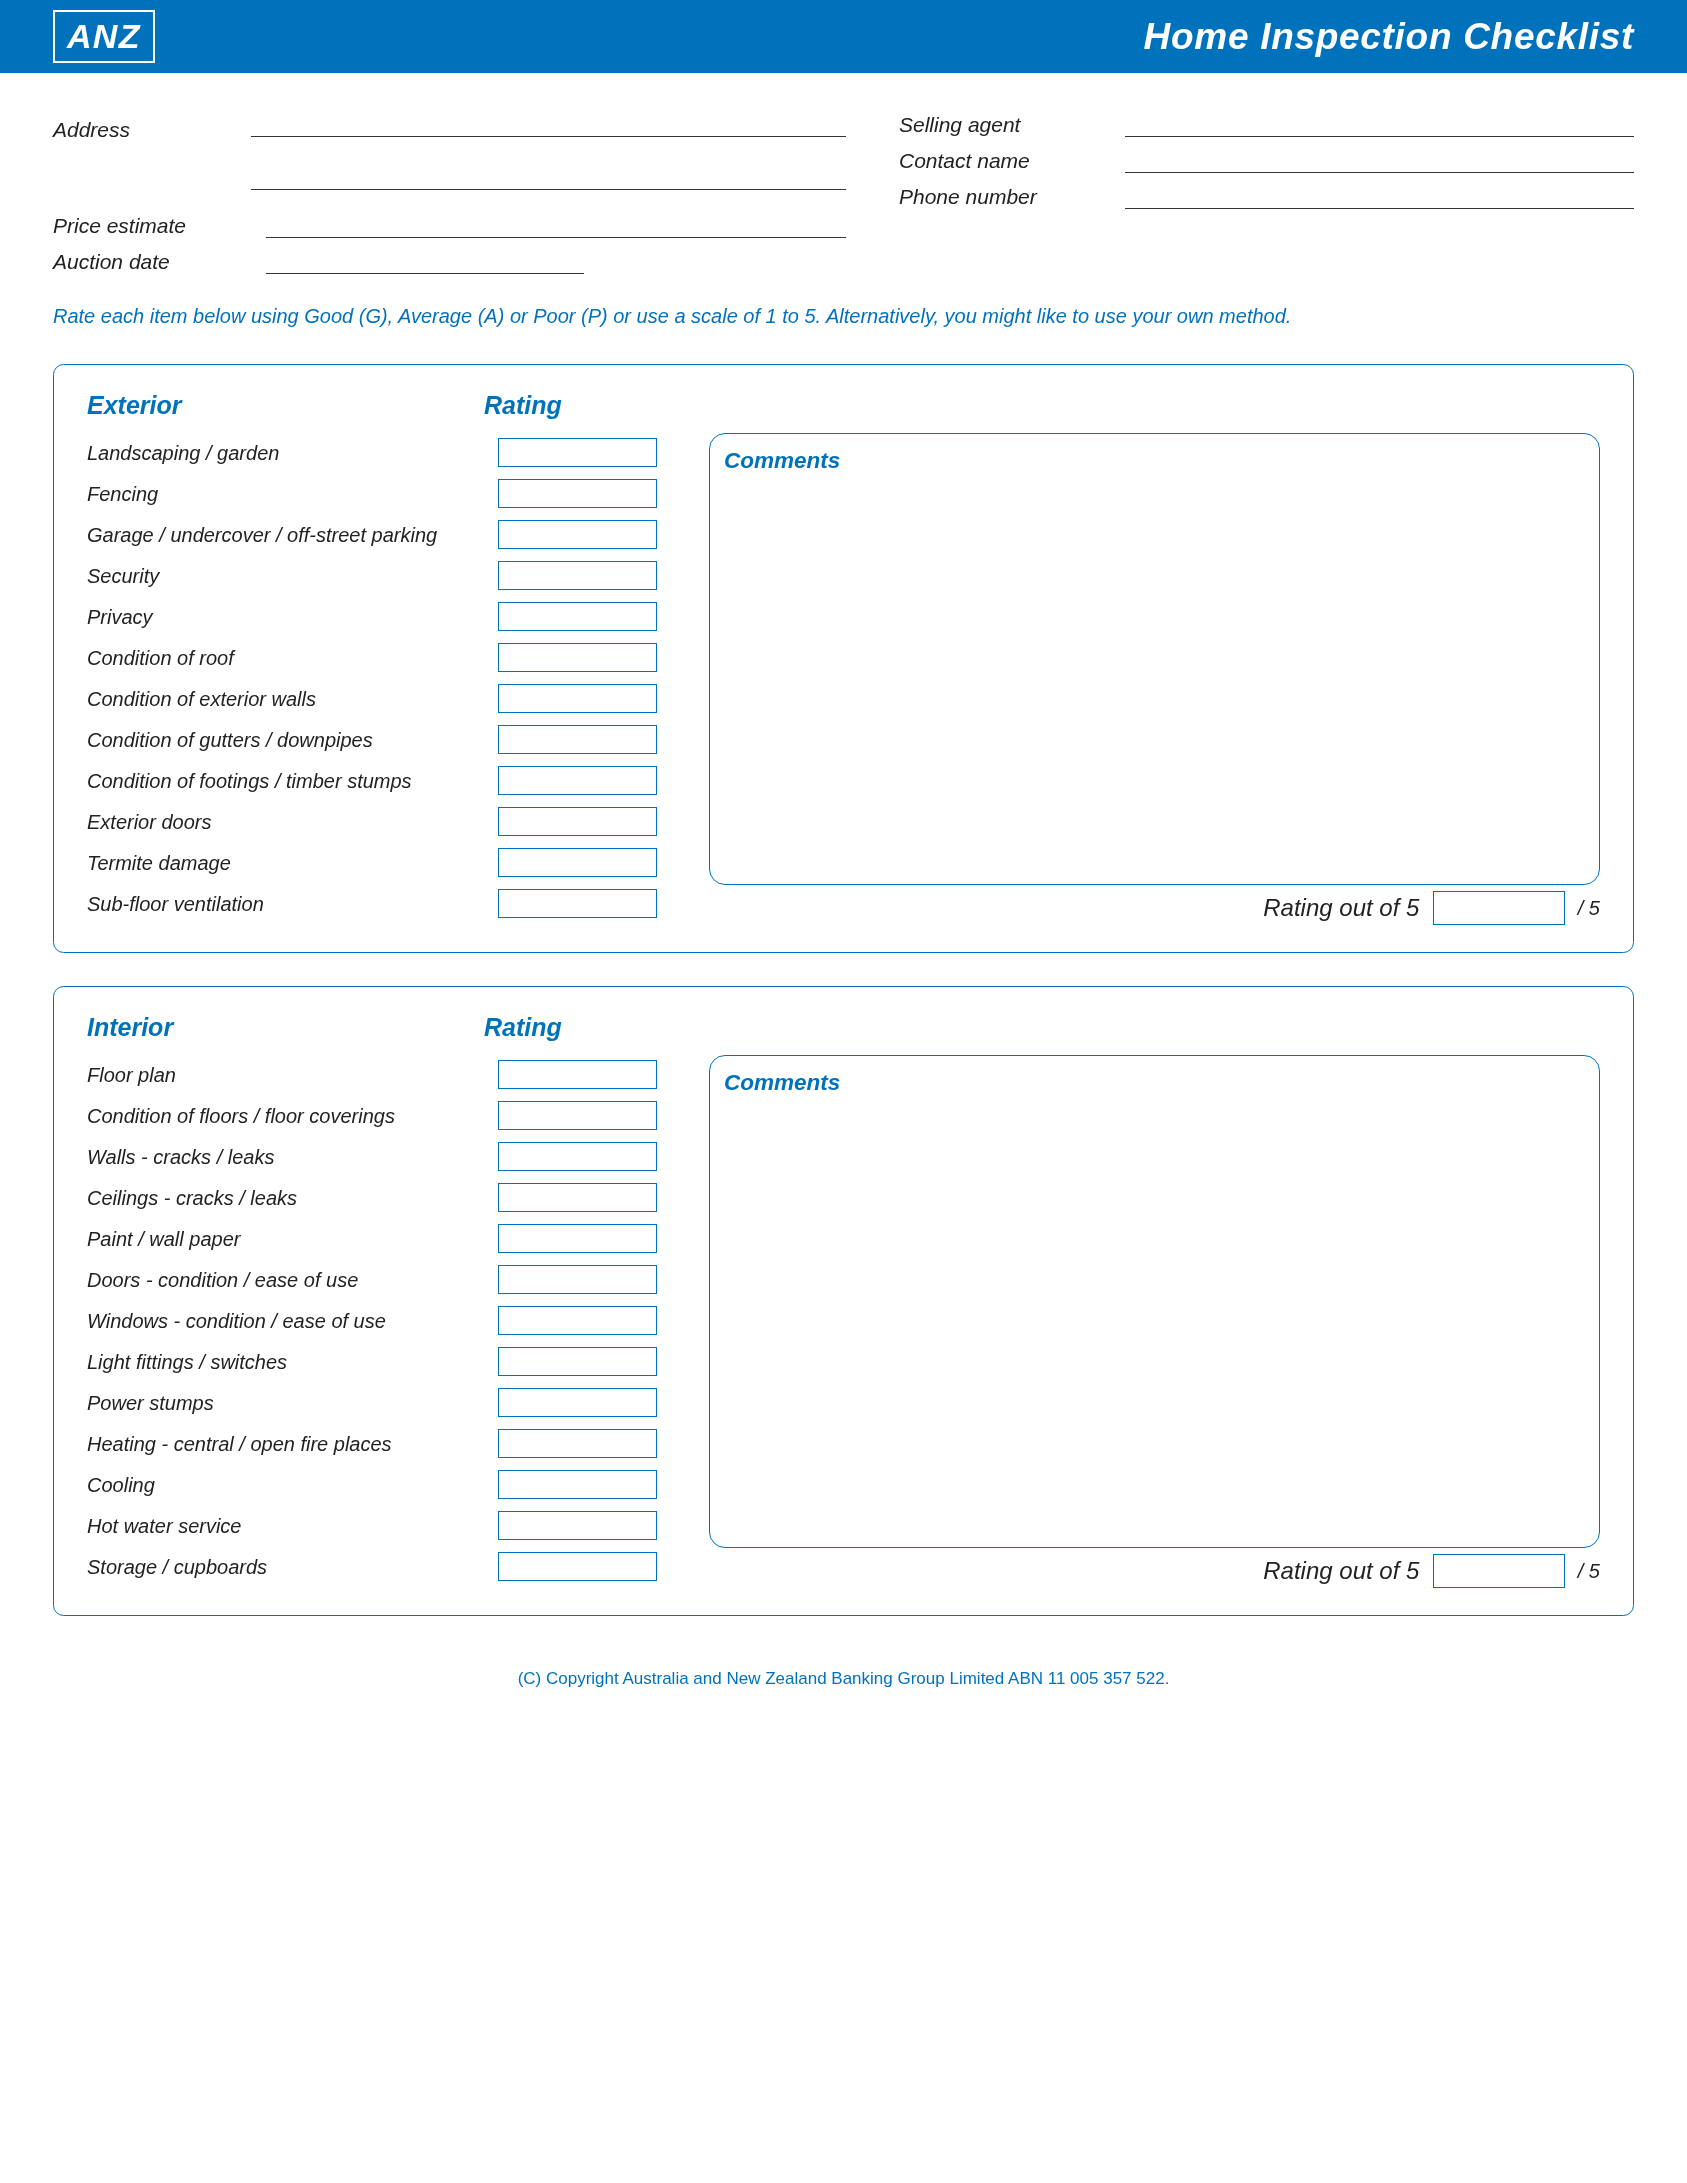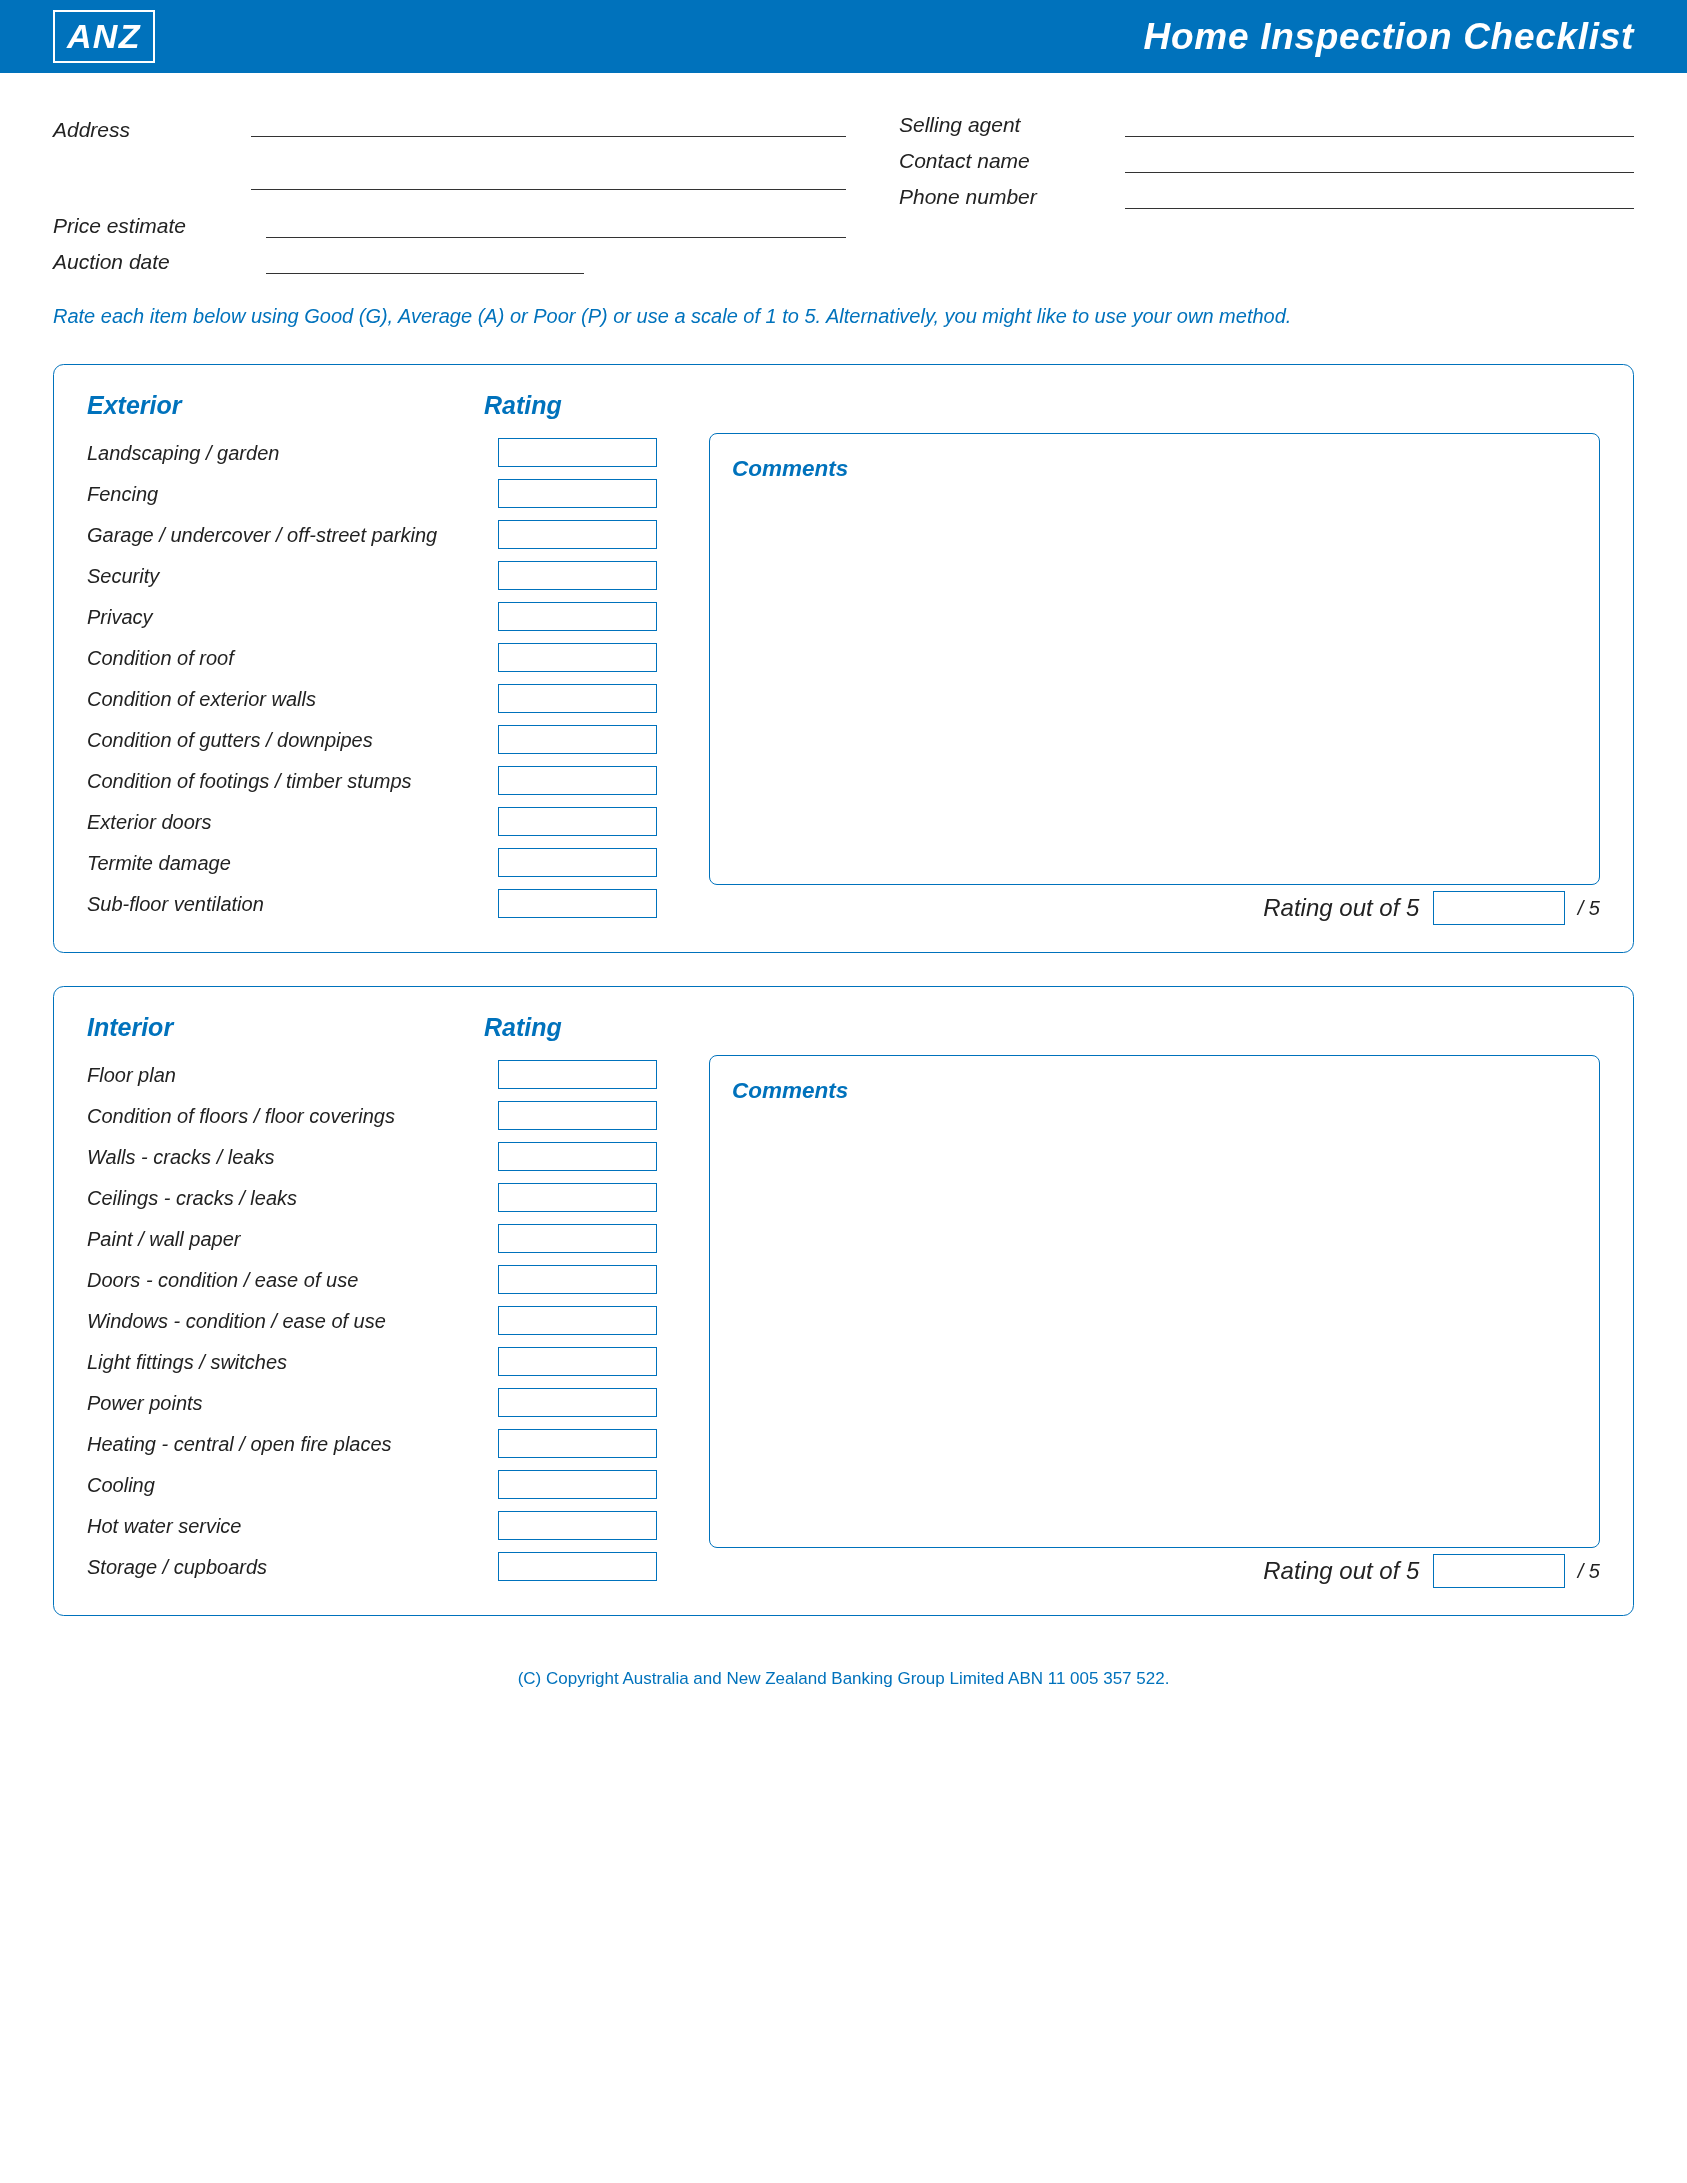--- a/index.html
+++ b/index.html
@@ -183,23 +183,23 @@
     }
 
     .rating-input-row {
       height: 41px;
       display: flex;
       align-items: center;
     }
 
     .comments-box {
       border: 1.3px solid #0072bc;
-      border-radius: 8px;
+      border-radius: 16px;
       flex: 1;
-      padding: 22px;
+      padding: 14px;
     }
 
     .comments-label {
       color: #0072bc;
       font-size: 22.5px;
       font-style: italic;
       font-weight: bold;
     }
 
     .rating-out-of {
@@ -420,21 +420,21 @@
           <div class="item-row">
             <span class="item-label">Doors - condition / ease of use</span>
           </div>
           <div class="item-row">
             <span class="item-label">Windows - condition / ease of use</span>
           </div>
           <div class="item-row">
             <span class="item-label">Light fittings / switches</span>
           </div>
           <div class="item-row">
-            <span class="item-label">Power points</span>
+            <span class="item-label">Power stumps</span>
           </div>
           <div class="item-row">
             <span class="item-label">Heating - central / open fire places</span>
           </div>
           <div class="item-row">
             <span class="item-label">Cooling</span>
           </div>
           <div class="item-row">
             <span class="item-label">Hot water service</span>
           </div>

